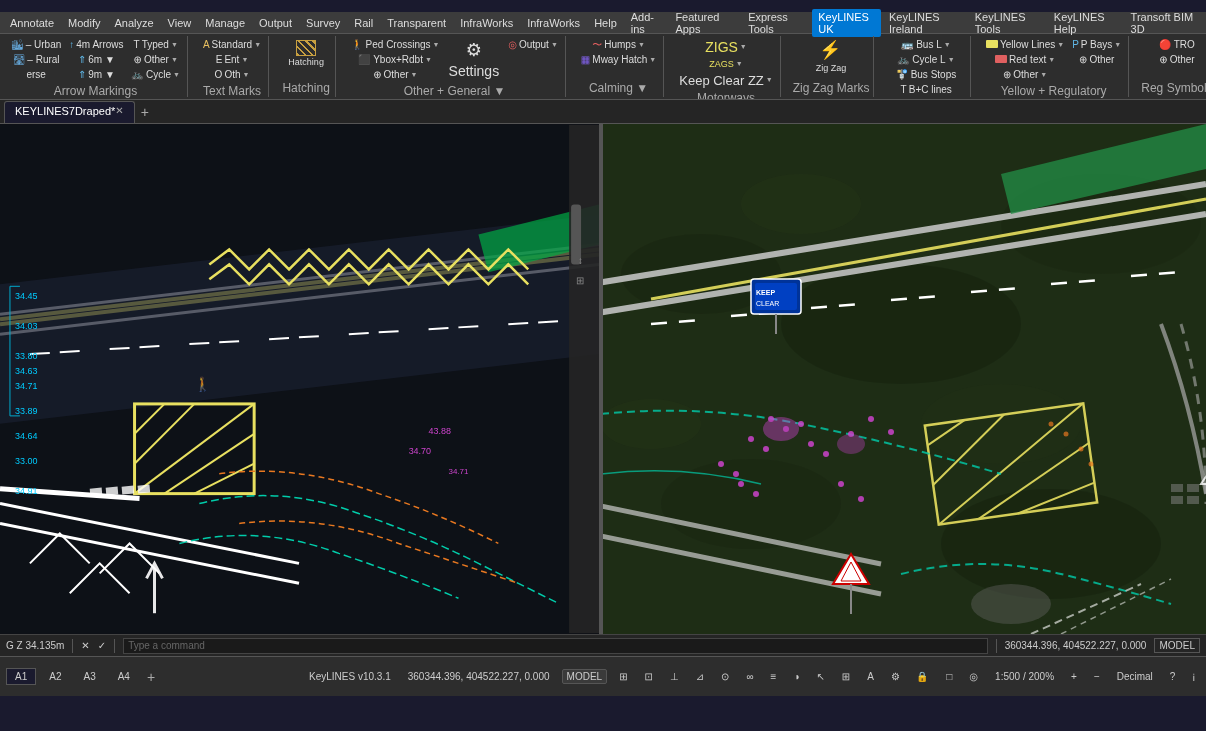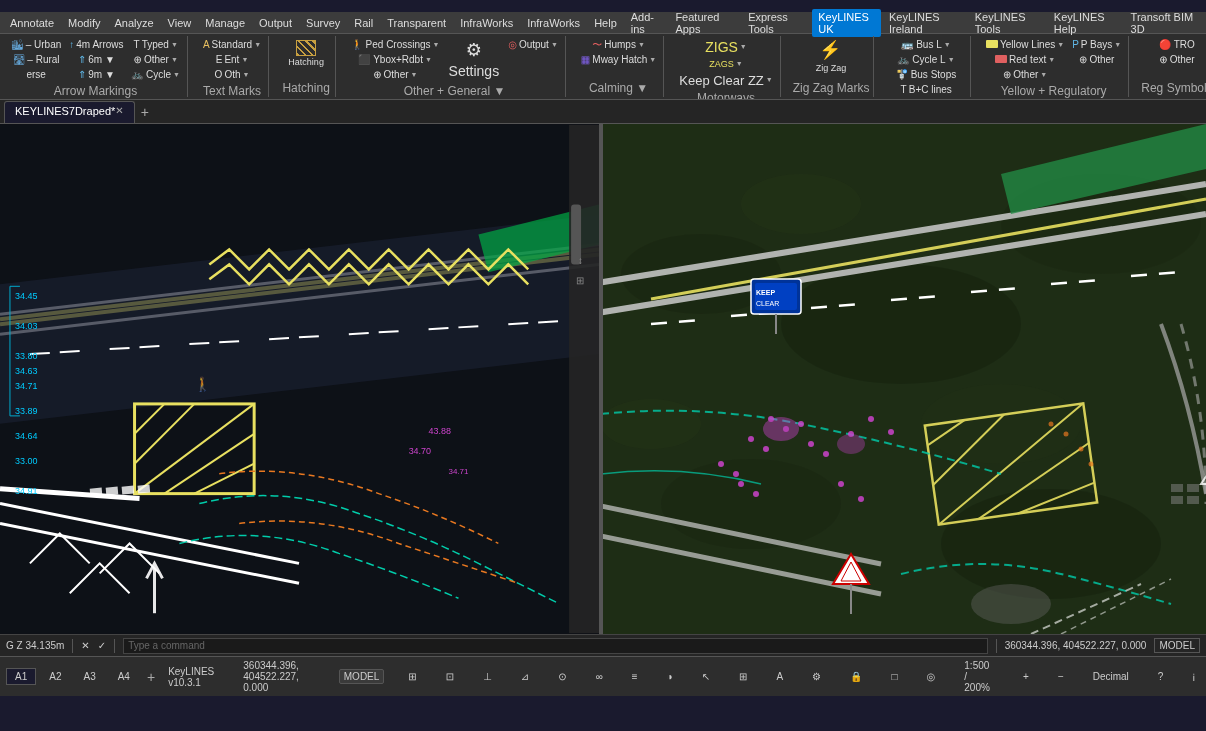--- a/index.html
+++ b/index.html
@@ -219,21 +219,21 @@
       padding: 2px 8px;
       cursor: pointer;
       color: #ccc;
       border: 1px solid transparent;
     }
     .bottom-tab.active { background: #1a1a2e; border-color: #555; }
 
     .bottom-status-items {
       display: flex;
       align-items: center;
-      gap: 19px;
+      gap: 7px;
       margin-left: auto;
     }
     .status-btn {
       padding: 1px 4px;
       font-size: 10px;
       color: #ccc;
       cursor: pointer;
       border: 1px solid transparent;
       border-radius: 2px;
     }

